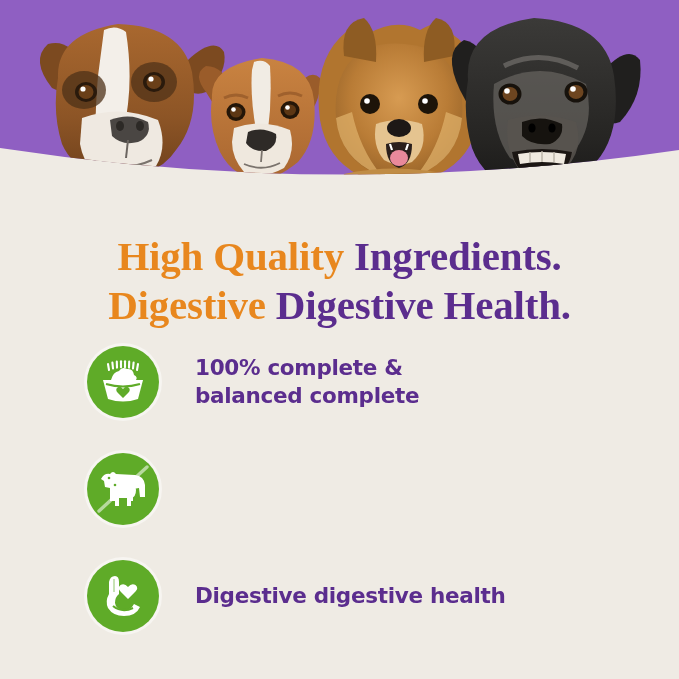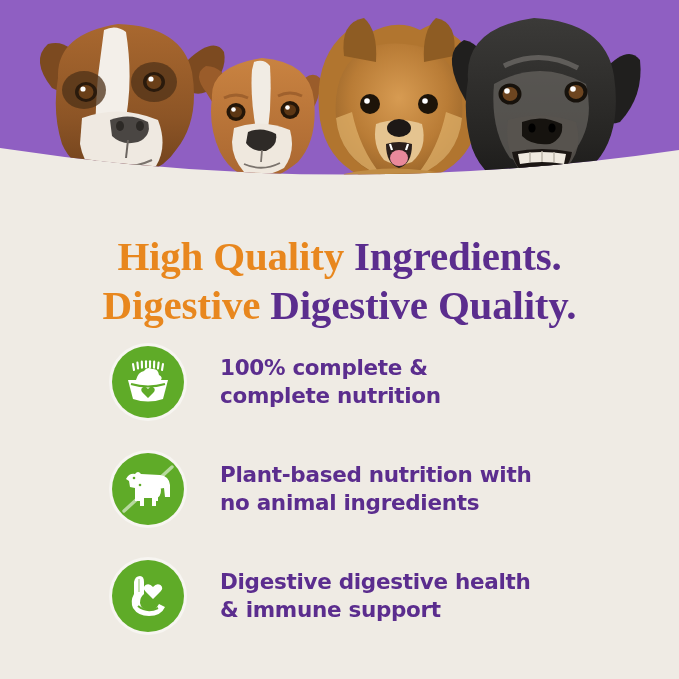--- a/index.html
+++ b/index.html
@@ -52,21 +52,21 @@
     white-space: nowrap;
   }
   .headline .ln { display: block; }
   .hl-orange { color: #e8871e; }
   .hl-purple { color: #5b2d8e; }
 
   
   .benefits {
     position: absolute;
     top: 344px;
-    left: 112px;
+    left: 87px;
     width: 520px;
   }
   .benefit {
     display: flex;
     align-items: center;
     height: 76px;
     margin-bottom: 31px;
   }
   .benefit:last-child { margin-bottom: 0; }
 
@@ -261,21 +261,21 @@
 
           <path d="M500,182 Q542,170 586,184 L590,200 L496,200 Z" fill="#ece6dc"></path>
         </g>
 
       </g>
     </svg>
   </div>
 
   <h1 class="headline">
     <span class="ln"><span class="hl-orange">High Quality </span><span class="hl-purple">Ingredients.</span></span>
-    <span class="ln"><span class="hl-orange">Digestive </span><span class="hl-purple">Digestive Quality.</span></span>
+    <span class="ln"><span class="hl-orange">Digestive </span><span class="hl-purple">Digestive Health.</span></span>
   </h1>
 
   <div class="benefits">
 
     <div class="benefit">
       <div class="badge">
         <svg width="54" height="54" viewBox="0 0 54 54">
           <g stroke="#ffffff" stroke-width="2.1" stroke-linecap="round" fill="none">
             <line x1="13" y1="15" x2="12" y2="9"></line>
             <line x1="17" y1="13.5" x2="16.4" y2="7.5"></line>
@@ -291,63 +291,58 @@
 
           <path d="M7,25 H47 L42,44 Q27,49 12,44 Z" fill="#ffffff"></path>
           <path d="M10,29 Q27,34 44,29" stroke="#5fab28" stroke-width="2" fill="none"></path>
 
           <path d="M27,43 L21.5,37.5 Q19,34.5 21.5,32.4 Q24.4,30.8 27,34
                    Q29.6,30.8 32.5,32.4 Q35,34.5 32.5,37.5 Z" fill="#5fab28"></path>
         </svg>
       </div>
       <div class="benefit-text">
         <span class="tline">100% complete &amp;</span>
-        <span class="tline">complete nutrition</span>
+        <span class="tline">balanced complete</span>
       </div>
     </div>
 
     <div class="benefit">
       <div class="badge">
         <svg width="56" height="56" viewBox="0 0 56 56">
 
           <path d="M6,18 Q9,12 15,13 Q18,9 21,13 L40,14 Q49,15 50,24
                    L50,36 L45,36 L44,27 L38,28 L38,40 L33,40 L33,28
                    L20,28 L20,40 L15,40 L15,27 L10,26 L9,20 Z" fill="#ffffff"></path>
 
           <path d="M17,26 Q20,20 26,21 Q29,17 32,21 Q40,21 41,29
                    Q41,36 36,37 L36,45 L32,45 L32,37 L24,37 L24,45
                    L20,45 L20,36 Q16,33 17,26 Z" fill="#ffffff"></path>
           <circle cx="20" cy="24" r="1.3" fill="#5fab28"></circle>
           <circle cx="14" cy="17" r="1.3" fill="#5fab28"></circle>
 
           <line x1="4" y1="50" x2="52" y2="6" stroke="#ffffff" stroke-width="3.4" opacity="0.55" stroke-linecap="round"></line>
         </svg>
       </div>
-      <div class="benefit-text">
-        <span class="tline">Plant-based nutrition with</span>
-        <span class="tline">no animal ingredients</span>
-      </div>
     </div>
 
     <div class="benefit">
       <div class="badge">
         <svg width="56" height="56" viewBox="0 0 56 56">
 
           <path d="M20,8 Q15,8 14,14 L14,26 Q10,33 13,40 Q18,48 29,48
                    Q41,48 45,39 L39,36 Q36,42 29,42 Q21,42 20,35
                    Q20,29 24,26 L24,14 Q24,8 20,8 Z" fill="#ffffff"></path>
 
           <path d="M19,11 L19,24" stroke="#5fab28" stroke-width="2" fill="none" opacity="0.35"></path>
 
           <path d="M18,38 Q27,45 38,40" stroke="#5fab28" stroke-width="2.2" fill="none"></path>
 
           <path d="M33,31 L25.5,23.5 Q22,20 25.5,17 Q29.5,14.8 33,19
                    Q36.5,14.8 40.5,17 Q44,20 40.5,23.5 Z" fill="#ffffff"></path>
         </svg>
       </div>
       <div class="benefit-text">
         <span class="tline">Digestive digestive health</span>
-        <span class="tline">&amp; immune support</span>
       </div>
     </div>
 
   </div>
 </div>
 
 </body></html>

